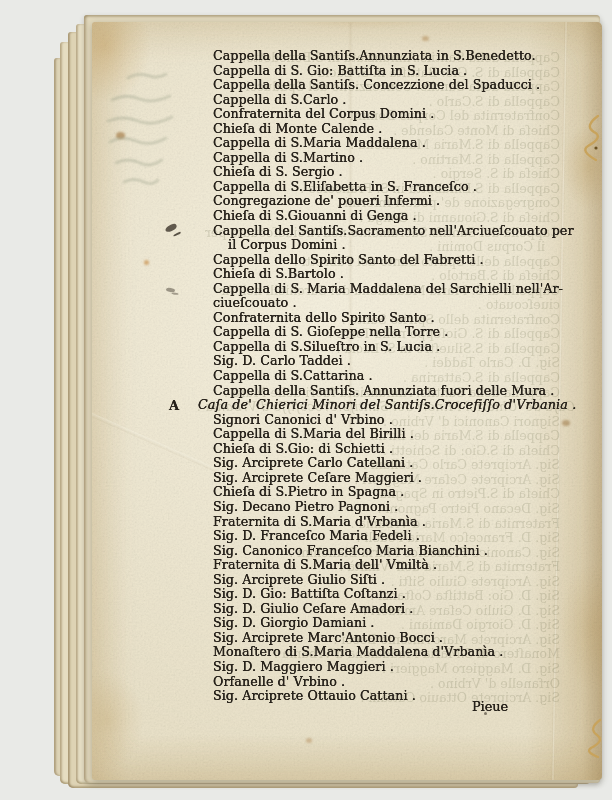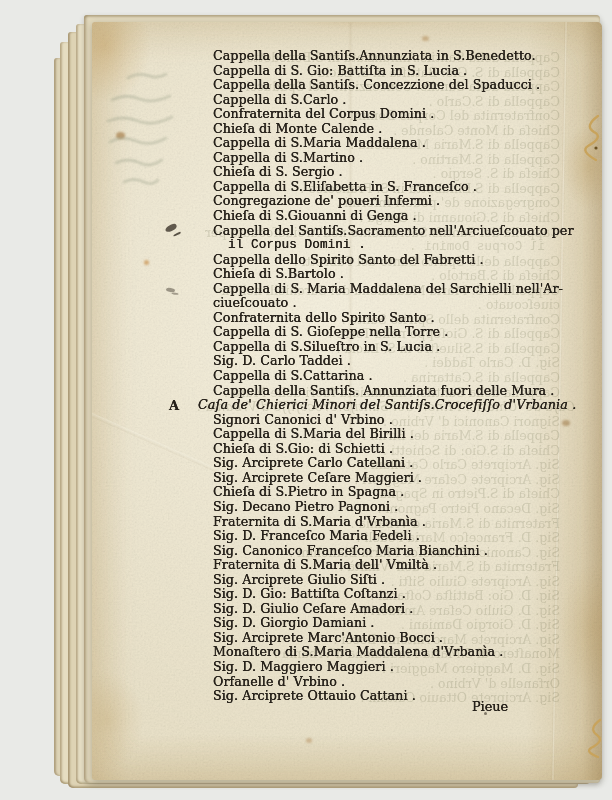--- a/index.html
+++ b/index.html
@@ -67,21 +67,21 @@
     mix-blend-mode:multiply;pointer-events:none;
   }
   
   #text{
     position:absolute;left:121px;top:27px;width:378px;
     font-size:12.6px;line-height:14.55px;color:#26211a;
     letter-spacing:.1px;
     text-shadow:0 0 .45px rgba(38,33,26,.95), .3px 0 0 rgba(38,33,26,.5);
   }
   .line{white-space:pre;}
-  .line.wrap{padding-left:15px;font-family:Liberation Mono, monospace;}
+  .line.wrap{padding-left:15px;}
   .line.italic{font-style:italic;margin-left:-15px;letter-spacing:.2px;}
   #marginal{
     position:absolute;left:77px;top:376px;font-size:13px;font-weight:bold;color:#26211a;
     text-shadow:0 0 .45px rgba(38,33,26,.9);
   }
   #catchword{
     position:absolute;left:380px;top:677px;font-size:12.8px;color:#26211a;
     text-shadow:0 0 .5px rgba(38,33,26,.95), .3px 0 0 rgba(38,33,26,.6);
   }
   

